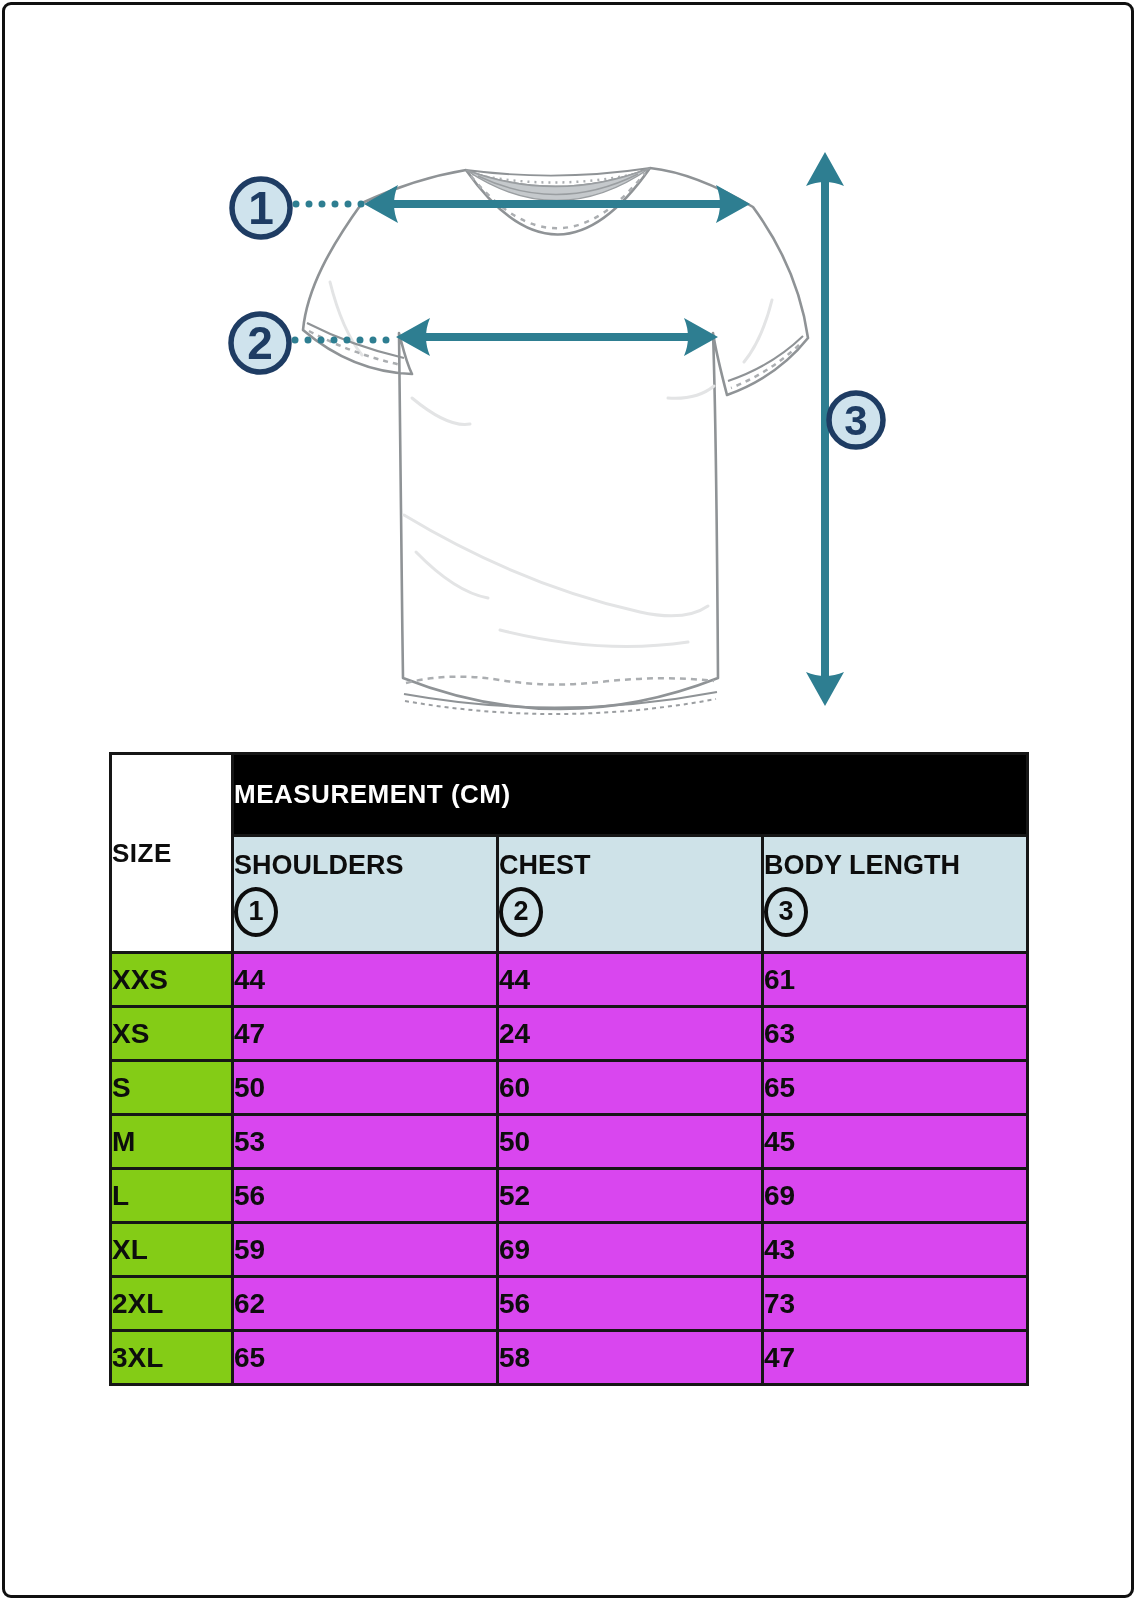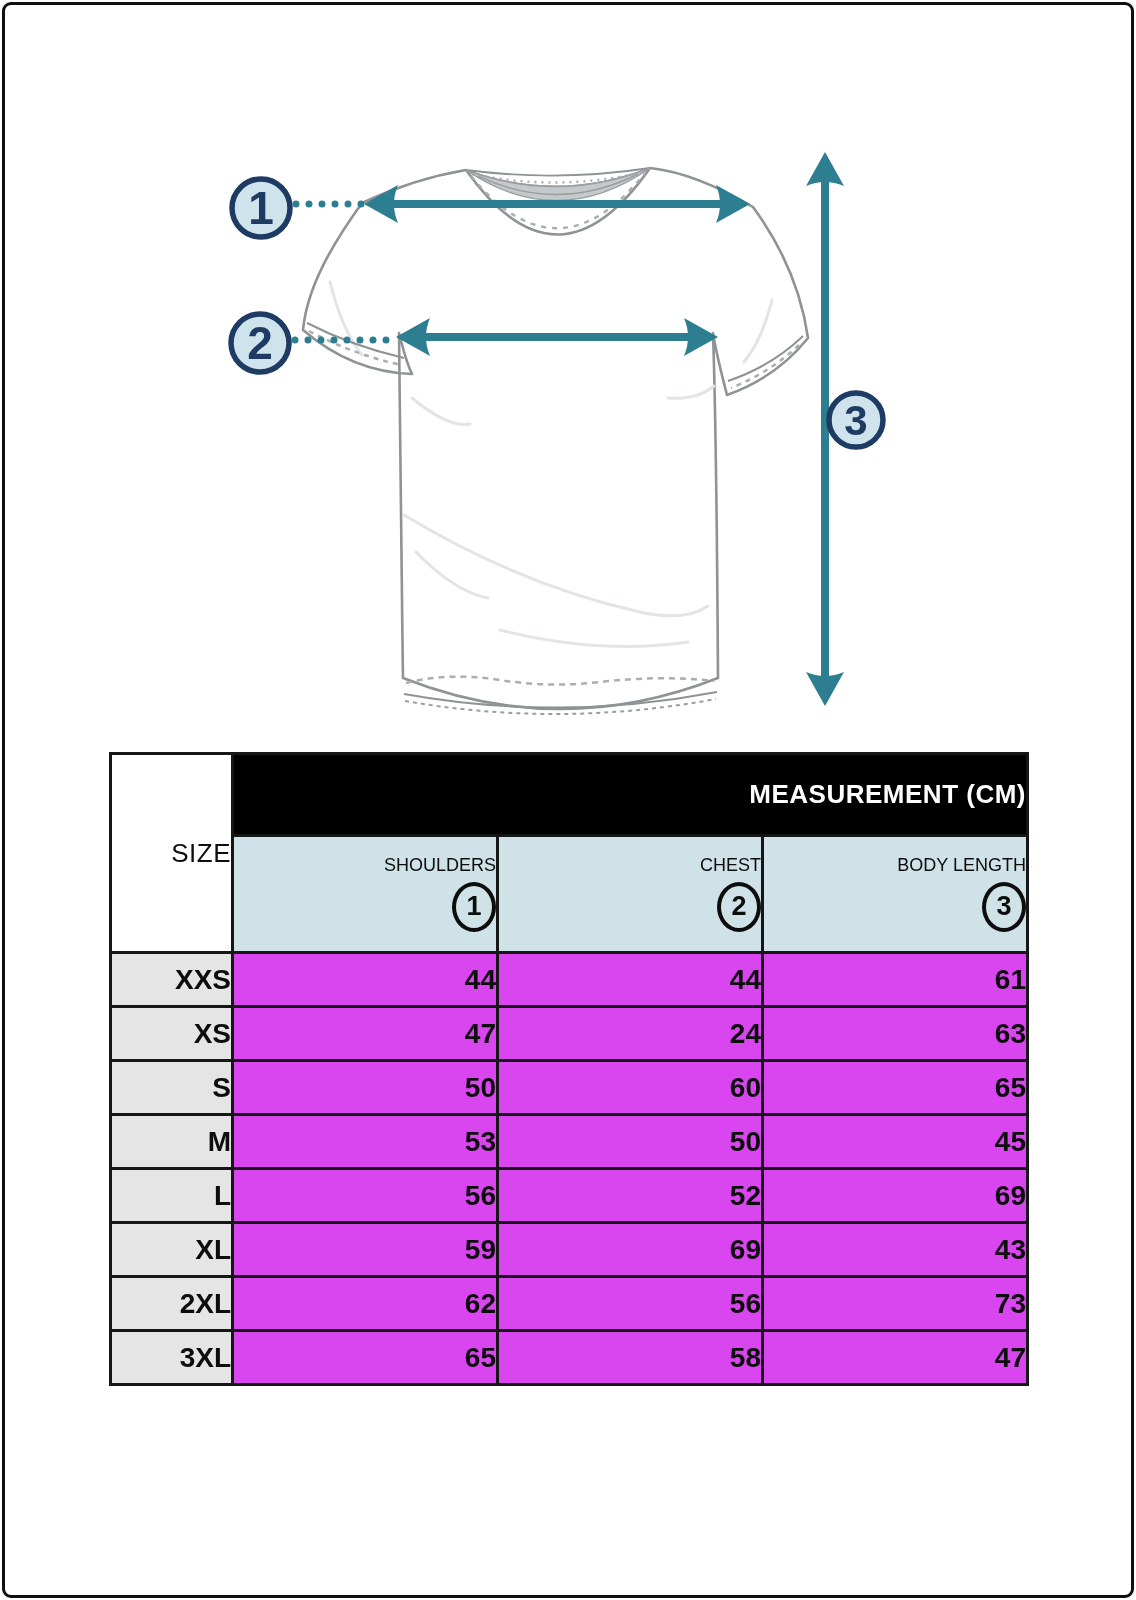--- a/index.html
+++ b/index.html
@@ -12,33 +12,33 @@
     pointer-events:none;
   }
   svg.diagram{position:absolute;left:0;top:0;}
 
   
   table.size-table{
     position:absolute;left:109px;top:752px;width:917px;
     border-collapse:collapse;table-layout:fixed;
   }
   .size-table th,.size-table td{
-    border:3px solid #161616;text-align:right;vertical-align:middle;padding:0;margin-left:20px;
-  }
-  th.size-h{width:122px;background:#ffffff;font-size:26px;font-weight:400;color:#0d0d0d;letter-spacing:.5px;}
+    border:3px solid #161616;text-align:left;vertical-align:middle;padding:0;margin-left:20px;
+  }
+  th.size-h{width:122px;background:#ffffff;font-size:26px;font-weight:700;color:#0d0d0d;letter-spacing:.5px;}
   th.meas-h{background:#000000;color:#ffffff;height:79px;font-size:26px;font-weight:700;letter-spacing:.5px;}
   th.sub-h{background:#cee2e8;height:114px;color:#0d0d0d;}
-  .sub-label{font-size:18px;font-weight:400;line-height:1.1;}
+  .sub-label{font-size:27px;font-weight:700;line-height:1.1;}
   .circ-num{
     display:inline-flex;align-items:center;justify-content:center;
     width:36px;height:42px;border:4px solid #0d0d0d;border-radius:50%;
     font-size:27px;font-weight:700;margin-top:6px;color:#0d0d0d;background:transparent;
   }
   .size-table tbody td{height:51px;background:#d946ef;font-size:28px;font-weight:700;color:#0d0d0d;}
-  .size-table tbody td.size-c{background:#e5e5e5;}
+  .size-table tbody td.size-c{background:#84cc16;}
 </style>
 </head>
 <body>
 
 <div class="frame"></div>
 
 <svg class="diagram" width="1136" height="752" viewBox="0 0 1136 752">
 
   <g>
 

